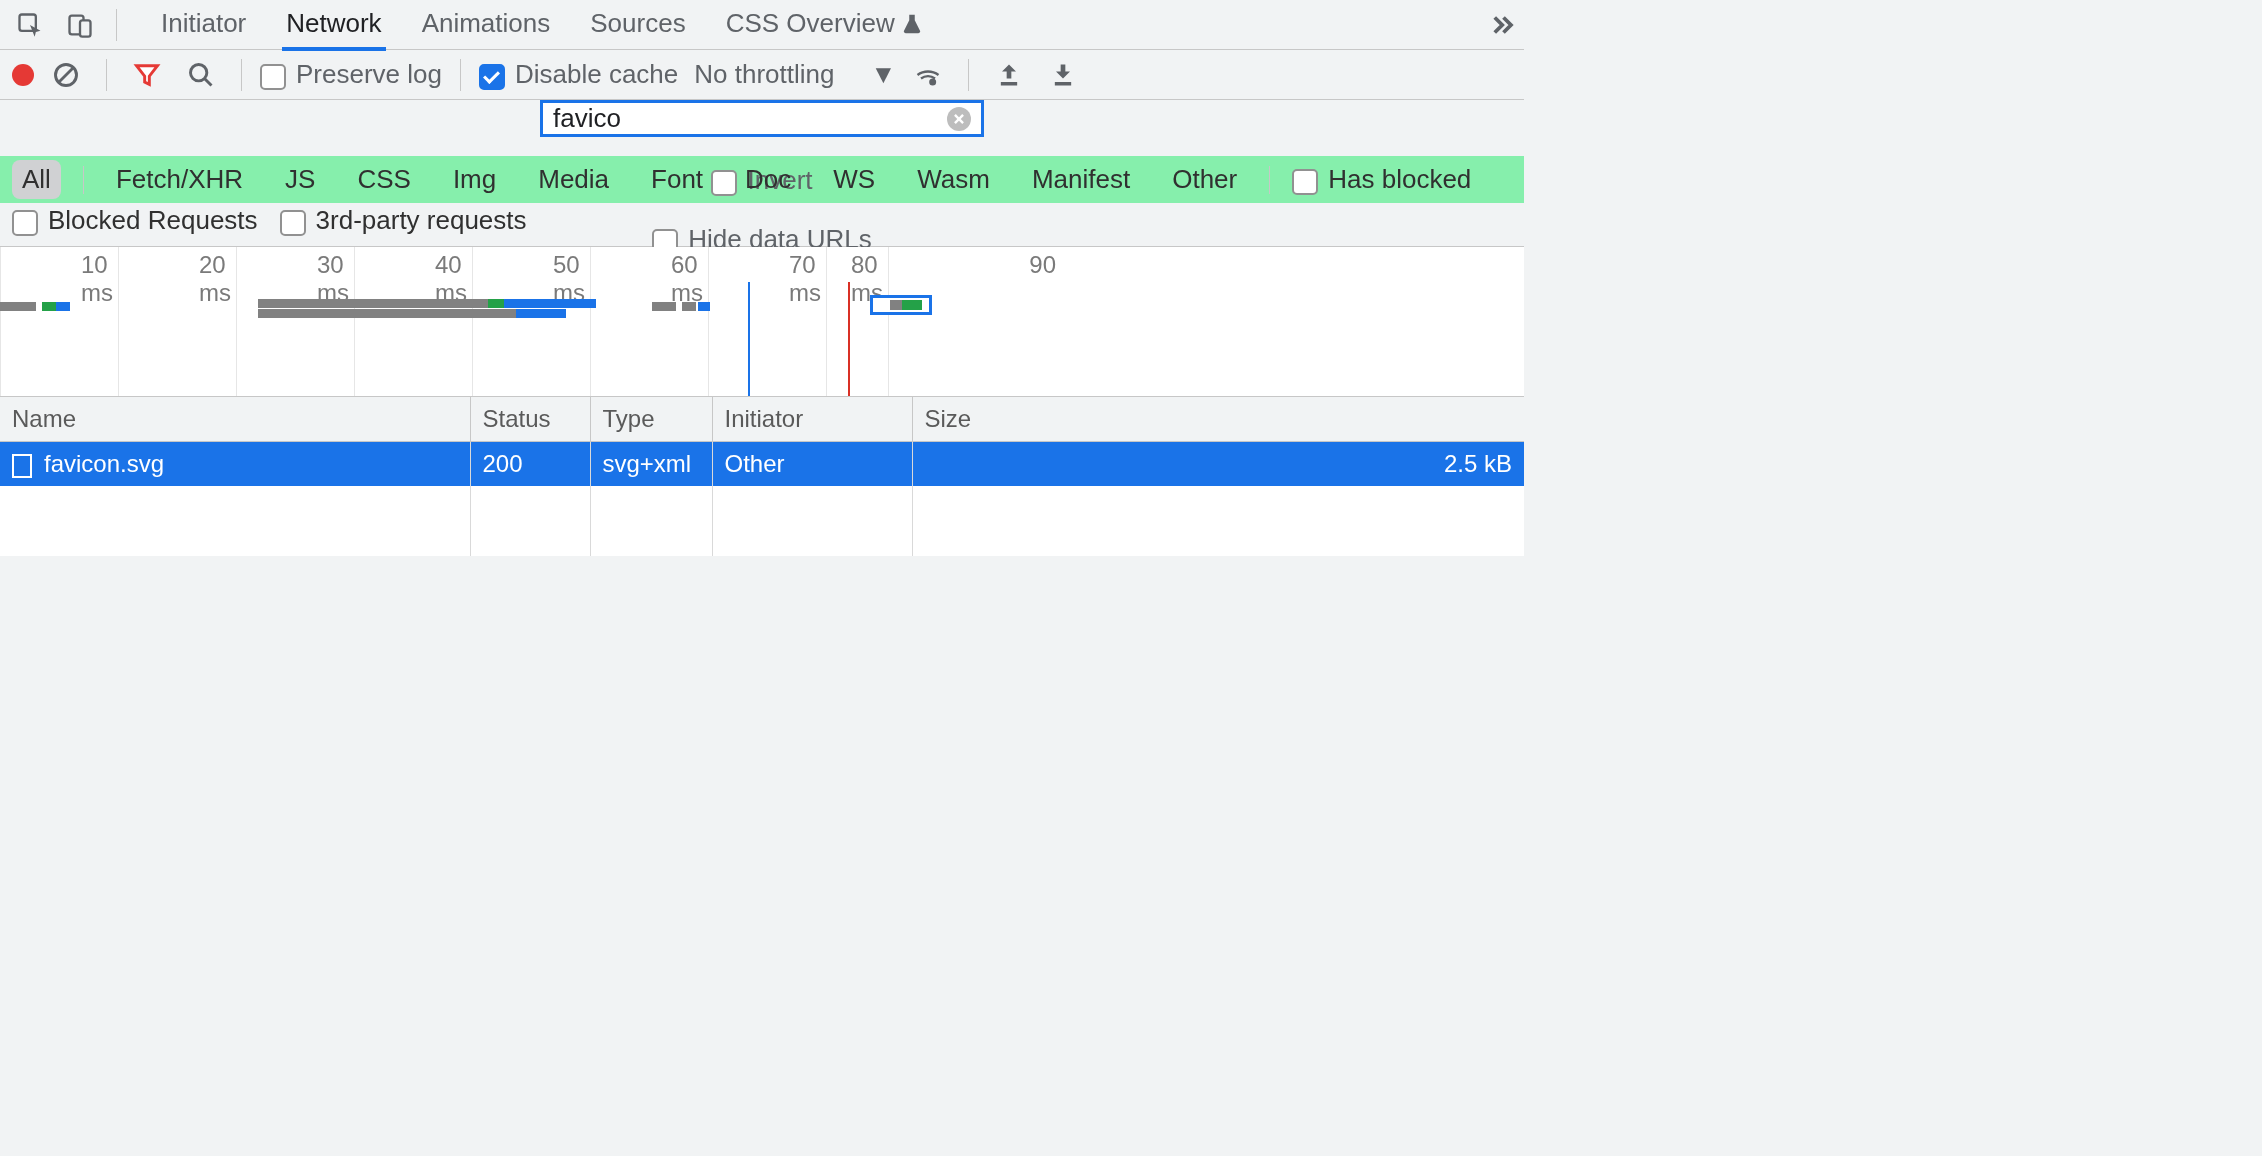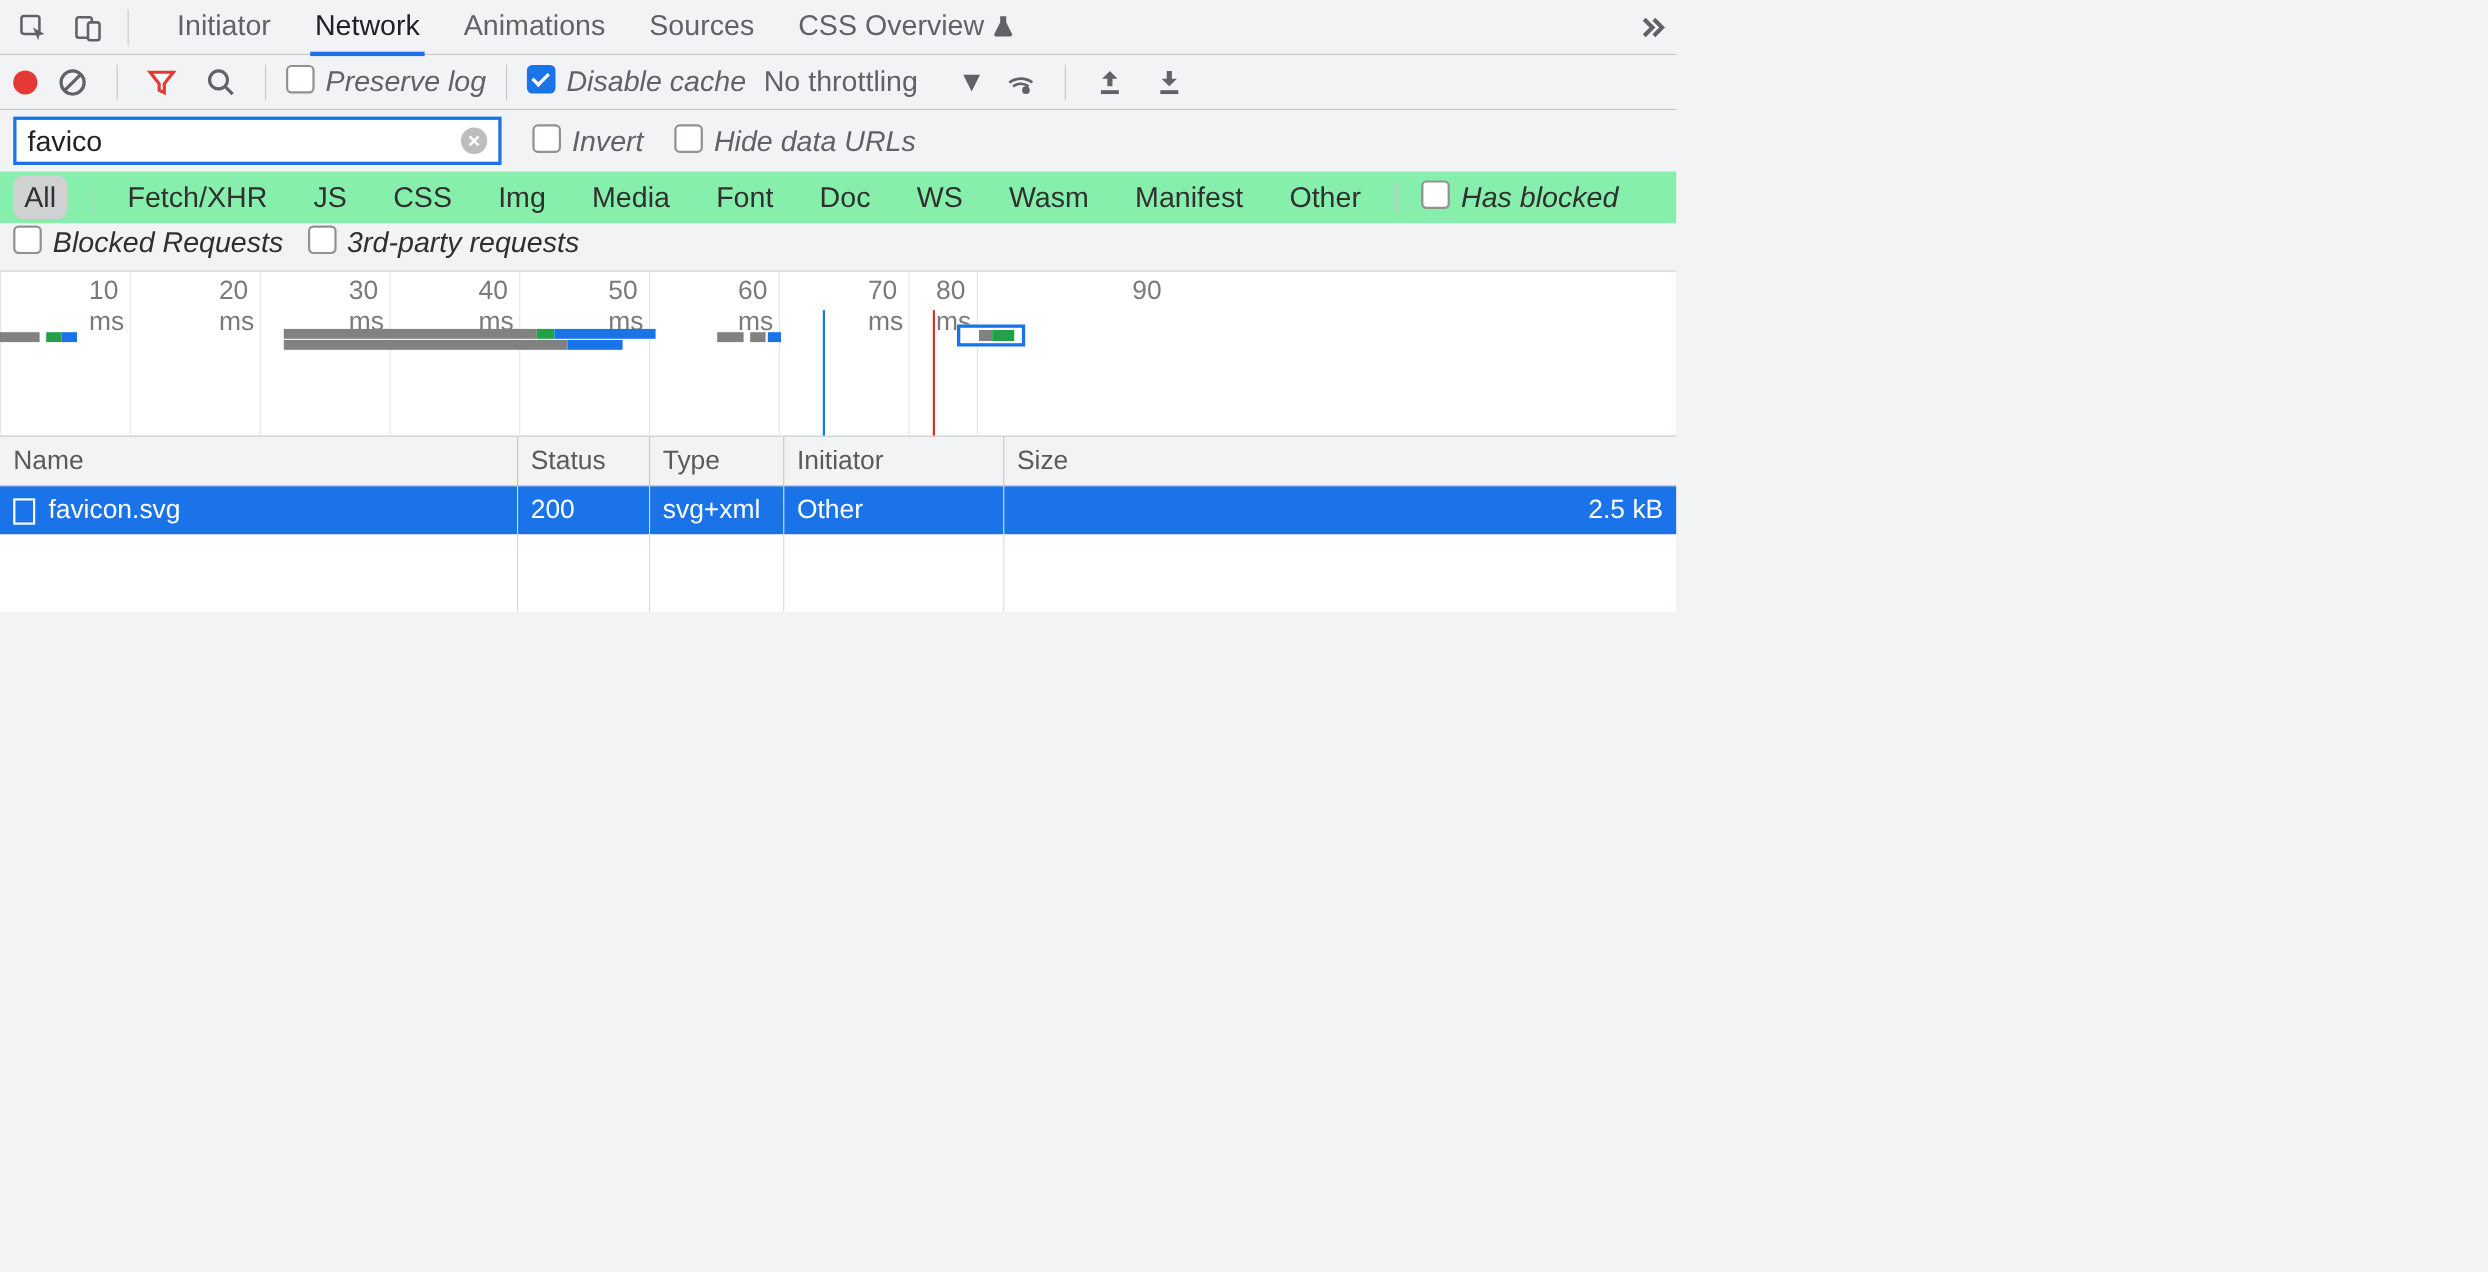--- a/index.html
+++ b/index.html
@@ -83,26 +83,25 @@
   .rec-dot {
     width: 22px; height: 22px;
     background: #e53935;
     border-radius: 50%;
     cursor: pointer;
   }
   .clear-icon svg { stroke: #5f6368; }
   .filter-icon svg { stroke:#e53935; fill:#fff; }
   .checkbox-label {
     display: flex;
-    align-items: flex-start;
+    align-items: flex-end;
     gap: 10px;
     color: #5f6368;
     font-size: 26px;
     cursor: pointer;
-    font-style: italic;
   }
   .fake-checkbox {
     width: 26px; height: 26px;
     border: 2px solid #919191;
     border-radius: 5px;
     background: #fff;
     display: inline-flex;
     align-items: center;
     justify-content: center;
   }
@@ -125,20 +124,21 @@
   }
 
   
   .filterrow {
     display:flex;
     align-items:center;
     height:56px;
     padding:0 12px;
     gap:28px;
     background:#f1f3f4;
+    flex-direction:column;
   }
   .filter-input-wrap {
     display:flex;
     align-items:center;
     border:3px solid #1a73e8;
     background:#fff;
     height:44px;
     width:444px;
     padding:0 10px;
     justify-content: space-between;

